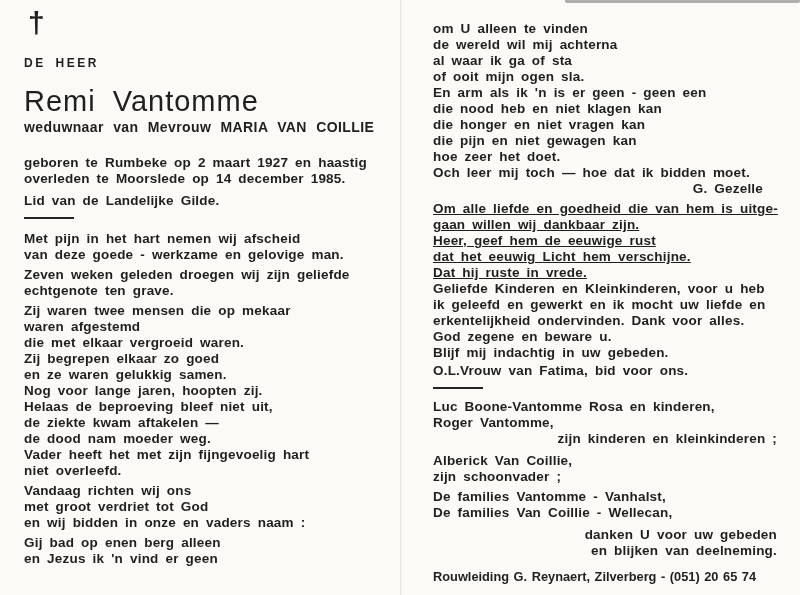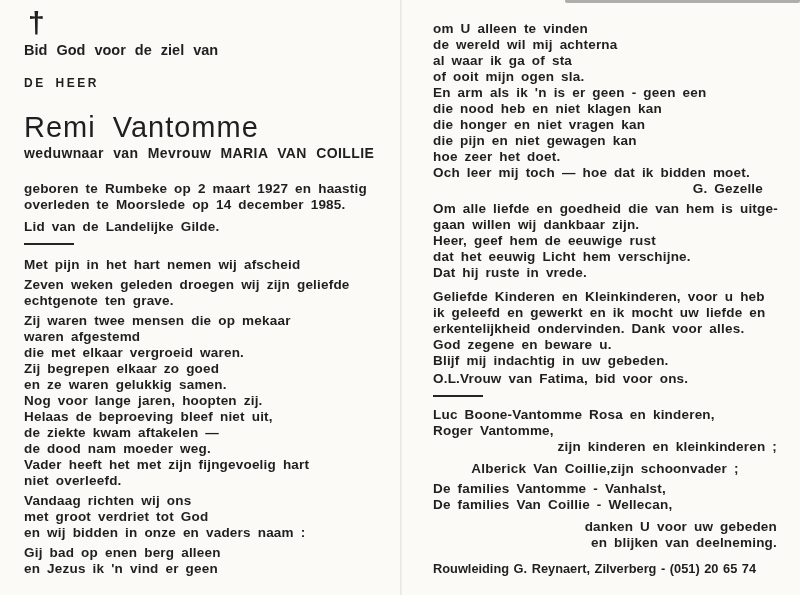--- a/index.html
+++ b/index.html
@@ -31,75 +31,75 @@
 
   .line, .single {
     font-size:13.5px; font-weight:700;
     line-height:16px; white-space:nowrap;
     word-spacing:3px; letter-spacing:.2px;
   }
 
   .cross { font-size:30px; font-weight:700; line-height:30px; padding-left:4px; }
   .intro { margin-top:4px; font-size:14.5px; font-weight:700; line-height:16px; word-spacing:5px; }
   .honorific { margin-top:17px; font-size:12px; font-weight:700; line-height:16px; letter-spacing:2.5px; word-spacing:4px; }
-  .name { margin-top:20px; font-size:29px; font-weight:400; line-height:32px; letter-spacing:1px; word-spacing:8px; }
+  .name { margin-top:14px; font-size:29px; font-weight:400; line-height:32px; letter-spacing:1px; word-spacing:8px; }
   .relation { margin-top:2px; font-size:14px; font-weight:700; line-height:16px; word-spacing:5px; letter-spacing:.4px; white-space:nowrap; }
 
   .para { margin:0; }
   .birth-para { margin-top:20px; }
   .membership { margin-top:6px; }
 
   .rule { width:50px; height:2px; background:#242424; border:0; }
   .rule-left  { margin:8px 0 12px 0; }
   .rule-right { margin:8px 0 10px 0; }
 
   .para-farewell { margin-top:0; }
   .para-weeks, .para-couple, .para-today, .para-poemstart { margin-top:4px; }
 
   .poem { margin-top:15px; }
   .poem-author { text-align:right; padding-right:14px; }
-  .para-gratitude { margin-top:4px; }
-  .para-children { margin-top:8px; }
+  .para-gratitude { margin-top:4px;text-decoration:underline; }
+  .para-children { margin-top:0; }
   .prayer { margin-top:2px; }
 
-  .fam-split { display:flex; justify-content:center; }
+  .fam-split { display:flex; justify-content:center;flex-direction:column; }
   .fam-gap-sm { margin-top:4px; }
   .fam-gap-md { margin-top:6px; }
   .align-right { text-align:right; }
 
   .undertaker {
     margin-top:10px; font-size:12.8px;
     word-spacing:1px; letter-spacing:0;
   }
 </style>
 </head>
 <body>
 
 <div class="card">
   <div class="fold-line"></div>
   <div class="scan-artifact"></div>
 
   <div class="col col-left">
     <div class="cross">†</div>
-    <div class="intro">Bid God voor de ziel van</div>
     <div class="honorific">DE HEER</div>
     <div class="name">Remi Vantomme</div>
     <div class="relation">weduwnaar van Mevrouw MARIA VAN COILLIE</div>
 
     <div class="para birth-para">
         <div class="line">geboren te Rumbeke op 2 maart 1927 en haastig</div>
         <div class="line">overleden te Moorslede op 14 december 1985.</div>
       </div>
 
     <div class="line membership">Lid van de Landelijke Gilde.</div>
 
     <div class="rule rule-left"></div>
 
     <div class="para para-farewell">
         <div class="line">Met pijn in het hart nemen wij afscheid</div>
+        <div class="line">van deze goede - werkzame en gelovige man.</div>
       </div>
     <div class="para para-weeks">
         <div class="line">Zeven weken geleden droegen wij zijn geliefde</div>
         <div class="line">echtgenote ten grave.</div>
       </div>
     <div class="para para-couple">
         <div class="line">Zij waren twee mensen die op mekaar</div>
         <div class="line">waren afgestemd</div>
         <div class="line">die met elkaar vergroeid waren.</div>
         <div class="line">Zij begrepen elkaar zo goed</div>

